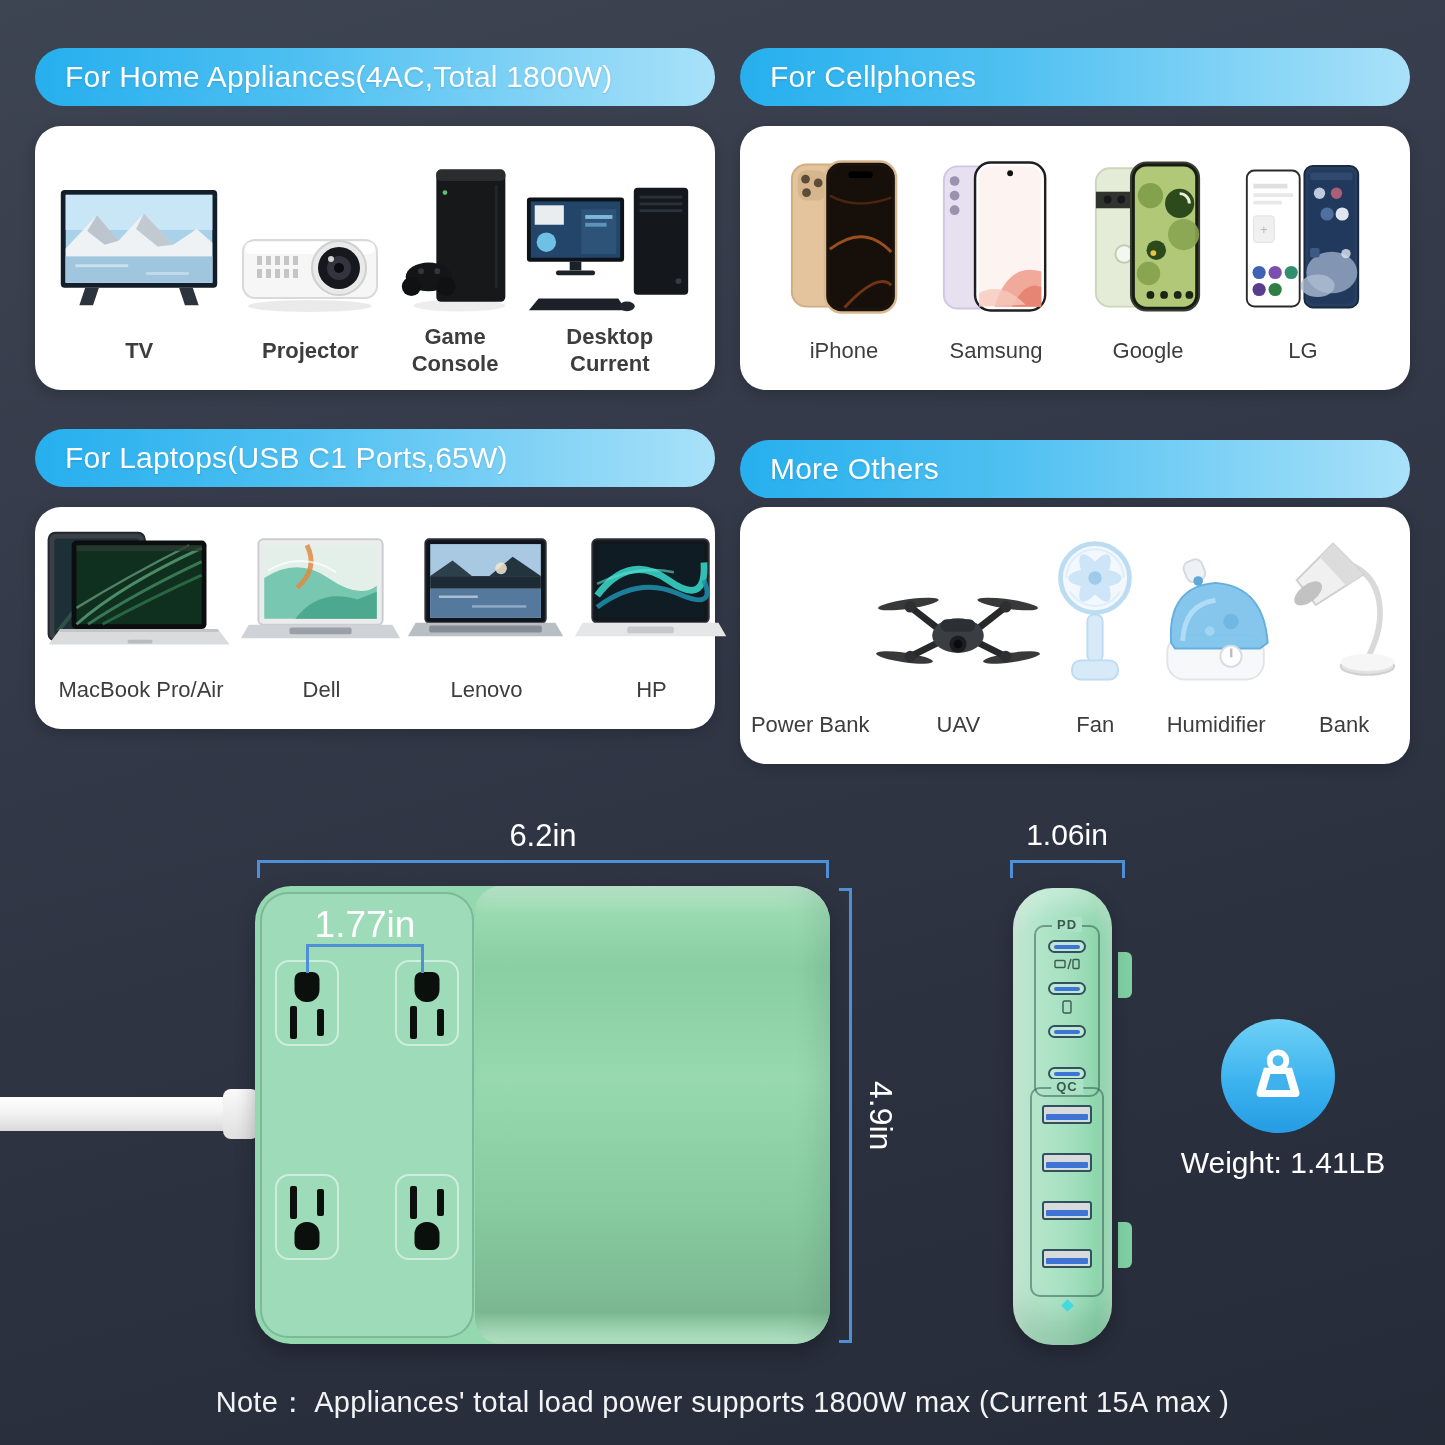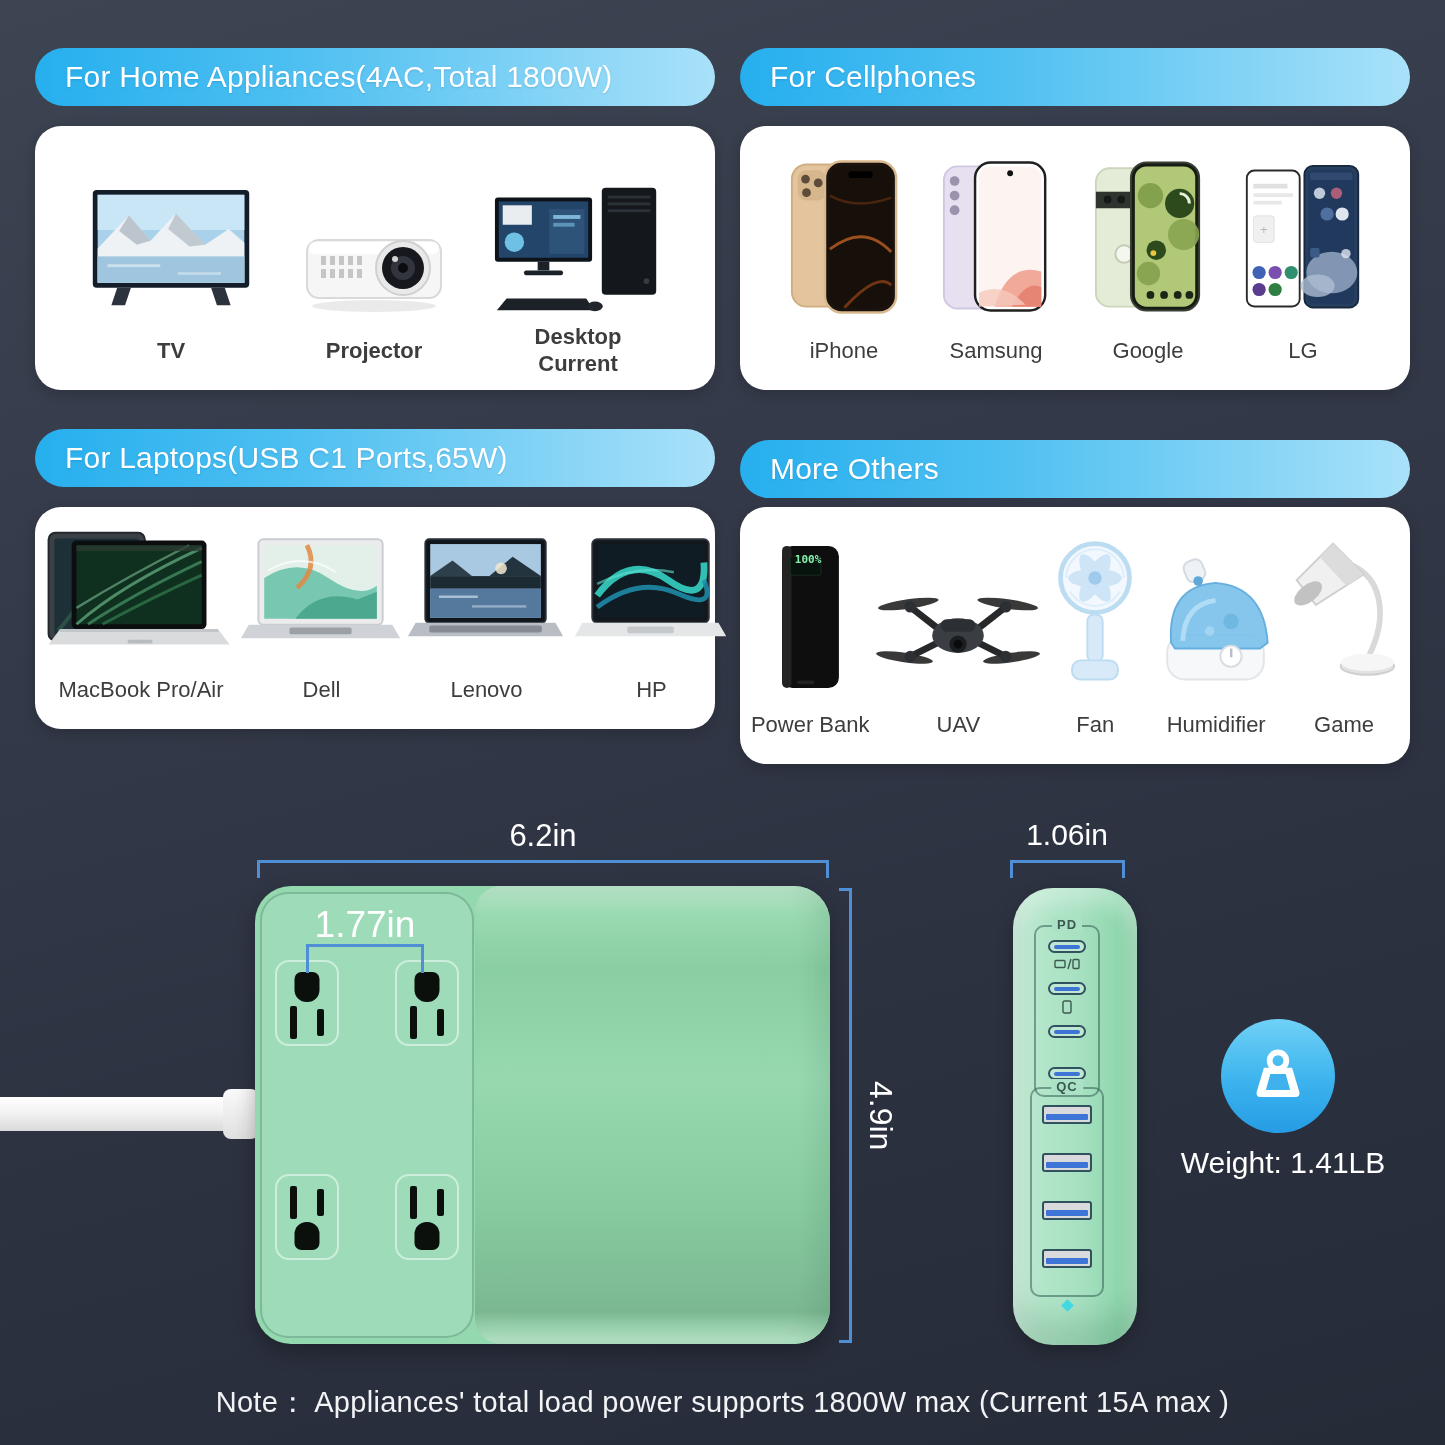--- a/index.html
+++ b/index.html
@@ -59,21 +59,21 @@
   .outlet-top .o-ground{top:10px;height:30px;border-radius:7px 7px 12px 12px;}
   .outlet-bottom .o-ground{bottom:8px;height:28px;border-radius:12px 12px 7px 7px;}
   .o-slot{position:absolute;width:7px;background:#0b100d;border-radius:2px;}
   .outlet-top .s-left{left:13px;top:44px;height:33px;}
   .outlet-top .s-right{right:13px;top:47px;height:27px;}
   .outlet-bottom .s-left{left:13px;top:10px;height:33px;}
   .outlet-bottom .s-right{right:13px;top:13px;height:27px;}
 
   
   .side-tab{position:absolute;width:14px;height:46px;background:#7fcfa3;border-radius:0 6px 6px 0;}
-  .strip-side{position:absolute;left:1013px;top:888px;width:124px;height:457px;border-radius:40px;
+  .strip-side{position:absolute;left:1013px;top:888px;width:99px;height:457px;border-radius:40px;
     background:linear-gradient(90deg,#c9edd9 0%,#b4e6ca 22%,#a6e0c1 55%,#90d8af 84%,#9edcb9 100%);
     box-shadow:inset 0 -26px 26px rgba(0,50,25,.13),inset 0 16px 18px rgba(255,255,255,.30),0 6px 16px rgba(0,0,0,.25);}
   .port-box{position:absolute;border:2px solid rgba(44,84,76,.50);border-radius:10px;}
   .port-label{position:absolute;top:-10px;left:50%;transform:translateX(-50%);
     font-size:13px;font-weight:bold;color:#3a5a50;background:#abe2c5;padding:0 5px;letter-spacing:1px;}
   .usbc{position:absolute;left:50%;transform:translateX(-50%);width:38px;height:13px;
     border:2px solid #30525f;border-radius:7px;background:#bfe7d2;
     display:flex;align-items:center;justify-content:center;}
   .usbc i{display:block;width:26px;height:4px;border-radius:2px;background:#3e74d6;}
   .usba{position:absolute;left:50%;transform:translateX(-50%);width:50px;height:19px;
@@ -148,20 +148,37 @@
               <rect x="58" y="63" width="5" height="9"></rect>
           </g>
           <circle cx="104" cy="62" r="27" fill="#e9e9e9" stroke="#d0d0d0" stroke-width="2"></circle>
           <circle cx="104" cy="62" r="21" fill="#16181d"></circle>
           <circle cx="104" cy="62" r="12" fill="#32353d"></circle>
           <circle cx="104" cy="62" r="5" fill="#0b0c0f"></circle>
           <circle cx="96" cy="53" r="3" fill="#ffffff" opacity=".8"></circle>
         </svg>
       </div>
       <div class="lbl">Projector</div>
+    </div>
+    <div class="item">
+      <div class="img" style="height:160px;">
+        <svg width="115" height="155" viewBox="0 0 120 160">
+          <ellipse cx="64" cy="148" rx="48" ry="6" fill="#dcdcdc" opacity=".5"></ellipse>
+          <rect x="40" y="6" width="72" height="138" rx="5" fill="#17181a"></rect>
+          <rect x="40" y="6" width="72" height="12" rx="5" fill="#2a2c2f"></rect>
+          <circle cx="49" cy="30" r="2.5" fill="#57c06b"></circle>
+          <rect x="101" y="22" width="3" height="108" fill="#2a2c2f" opacity=".7"></rect>
+          <ellipse cx="32" cy="118" rx="24" ry="15" fill="#141516"></ellipse>
+          <circle cx="14" cy="128" r="10" fill="#101112"></circle>
+          <circle cx="50" cy="128" r="10" fill="#101112"></circle>
+          <circle cx="24" cy="112" r="3" fill="#33363a"></circle>
+          <circle cx="41" cy="112" r="3" fill="#33363a"></circle>
+        </svg>
+      </div>
+      <div class="lbl wrap2">Game Console</div>
     </div>
     <div class="item">
       <div class="img" style="height:150px;">
         <svg width="170" height="136" viewBox="0 0 175 140">
           <rect x="2" y="16" width="100" height="66" rx="3" fill="#0d1319"></rect>
           <rect x="6" y="20" width="92" height="58" fill="#24456a"></rect>
           <rect x="10" y="24" width="30" height="20" fill="#ffffff" opacity=".9"></rect>
           <circle cx="22" cy="62" r="10" fill="#6ec1e4"></circle>
           <rect x="58" y="28" width="36" height="46" fill="#2e5378"></rect>
           <rect x="62" y="34" width="28" height="4" fill="#7fb6d9"></rect>
@@ -338,29 +355,20 @@
           <polygon points="14,90 154,90 162,104 6,104" fill="#e4e6e8"></polygon>
           <rect x="60" y="94" width="48" height="7" rx="2" fill="#c6c9cc"></rect>
         </svg>
       </div>
       <div class="lbl">HP</div>
     </div>
   </div>
 
   <div class="card" style="left:740px;top:507px;width:670px;height:257px;">
     <div class="item">
-      <div class="img" style="height:160px;">
-        <svg width="90" height="152" viewBox="0 0 95 160">
-          <rect x="18" y="6" width="60" height="150" rx="11" fill="#0e0e0e"></rect>
-          <rect x="18" y="6" width="10" height="150" rx="5" fill="#232323"></rect>
-          <rect x="27" y="17" width="32" height="20" rx="2" fill="#07130c" stroke="#1b2b20"></rect>
-          <rect x="34" y="148" width="18" height="4" rx="2" fill="#222222"></rect>
-        </svg>
-        <span class="pb-display">100%</span>
-      </div>
       <div class="lbl">Power Bank</div>
     </div>
     <div class="item">
       <div class="img" style="height:160px;">
         <svg width="172" height="112" viewBox="0 0 180 115">
           <ellipse cx="38" cy="24" rx="32" ry="5" fill="#232323" opacity=".9" transform="rotate(-8 38 24)"></ellipse>
           <ellipse cx="142" cy="24" rx="32" ry="5" fill="#232323" opacity=".9" transform="rotate(8 142 24)"></ellipse>
           <ellipse cx="34" cy="80" rx="30" ry="5" fill="#232323" opacity=".9" transform="rotate(8 34 80)"></ellipse>
           <ellipse cx="146" cy="80" rx="30" ry="5" fill="#232323" opacity=".9" transform="rotate(-8 146 80)"></ellipse>
           <line x1="72" y1="52" x2="40" y2="27" stroke="#26282a" stroke-width="7"></line>
@@ -419,21 +427,21 @@
       <div class="img" style="height:160px;">
         <svg width="110" height="155" viewBox="0 0 115 160">
           <path d="M64 28 C 100 42 102 86 84 122" stroke="#d9d9d9" stroke-width="6" fill="none"></path>
           <polygon points="8,44 46,6 78,38 28,70" fill="#f0f0f0" stroke="#cfcfcf" stroke-width="2"></polygon>
           <polygon points="46,6 78,38 60,50 32,20" fill="#dcdcdc"></polygon>
           <ellipse cx="20" cy="58" rx="17" ry="9" fill="#c2c2c2" transform="rotate(-38 20 58)"></ellipse>
           <ellipse cx="82" cy="134" rx="28" ry="9" fill="#e2e2e2" stroke="#d0d0d0" stroke-width="2"></ellipse>
           <ellipse cx="82" cy="130" rx="28" ry="9" fill="#f6f6f6"></ellipse>
         </svg>
       </div>
-      <div class="lbl">Game</div>
+      <div class="lbl">Bank</div>
     </div>
   </div>
 
   <div class="dim" style="left:257px;top:818px;width:572px;">6.2in</div>
   <div class="h-bracket" style="left:257px;top:860px;width:572px;"></div>
 
   <div class="cable"></div>
   <div class="cable-boot"></div>
 
   <div class="strip-top">

